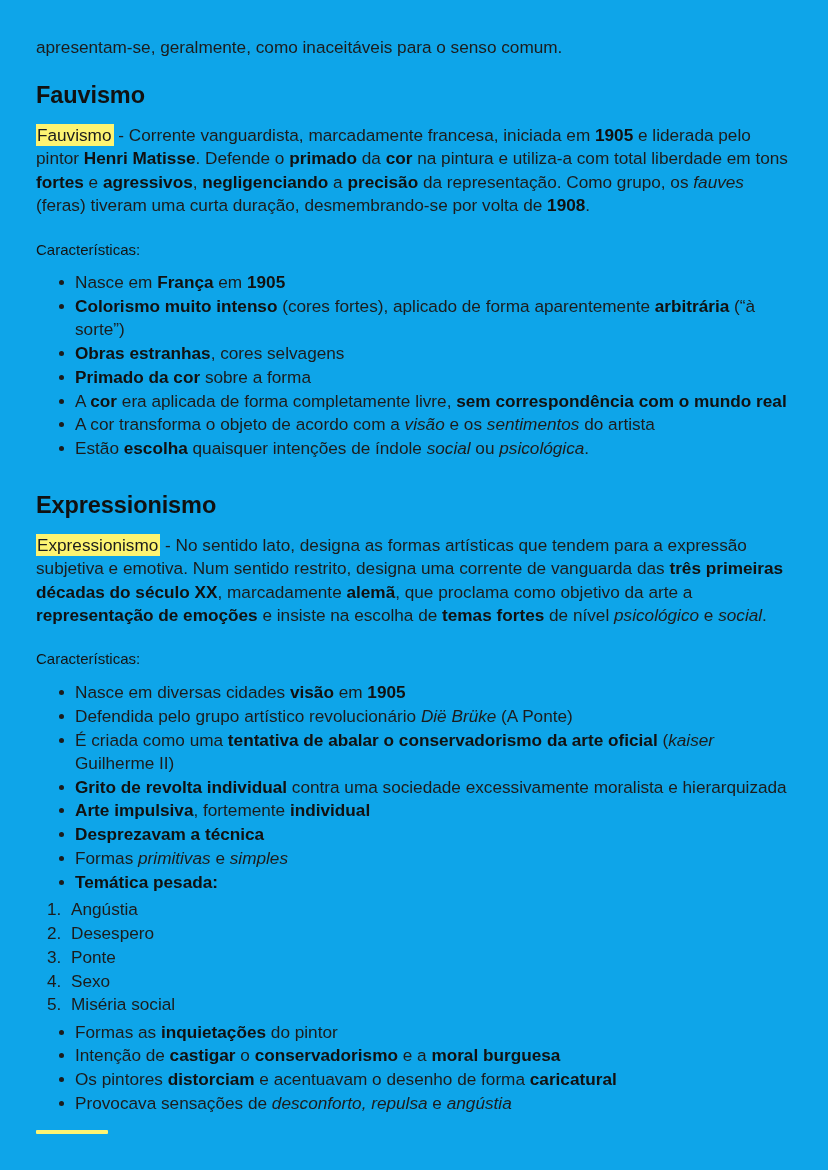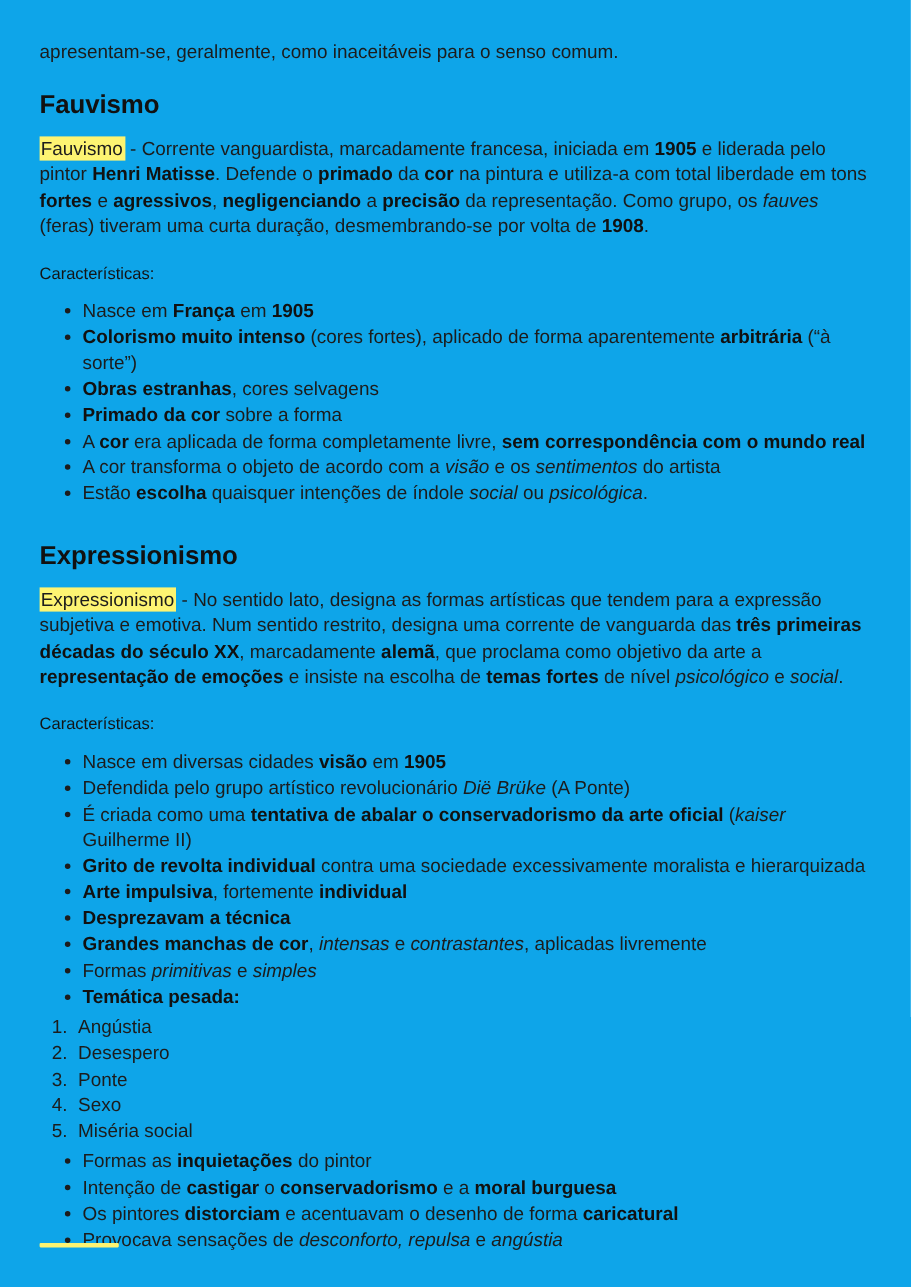--- a/index.html
+++ b/index.html
@@ -171,21 +171,20 @@
 
     <h3 class="sub-heading">Características:</h3>
 
     <ul class="bullets">
         <li><span>Nasce em diversas cidades </span><b>visão</b><span> em </span><b>1905</b></li>
         <li><span>Defendida pelo grupo artístico revolucionário </span><span class="bi">Dië Brüke</span><span> (A Ponte)</span></li>
         <li><span>É criada como uma </span><b>tentativa de abalar o conservadorismo da arte oficial</b><span> (</span><i>kaiser</i><span> Guilherme II)</span></li>
         <li><b>Grito de revolta individual</b><span> contra uma sociedade excessivamente moralista e hierarquizada</span></li>
         <li><b>Arte impulsiva</b><span>, fortemente </span><b>individual</b></li>
         <li><b>Desprezavam a técnica</b></li>
-        <li><b>Grandes manchas de cor</b><span>, </span><i>intensas</i><span> e </span><i>contrastantes</i><span>, aplicadas livremente</span></li>
         <li><span>Formas </span><i>primitivas</i><span> e </span><i>simples</i></li>
         <li><b>Temática pesada:</b></li>
       </ul>
 
     <ol class="numbers">
         <li>Angústia</li>
         <li>Desespero</li>
         <li>Ponte</li>
         <li>Sexo</li>
         <li>Miséria social</li>

